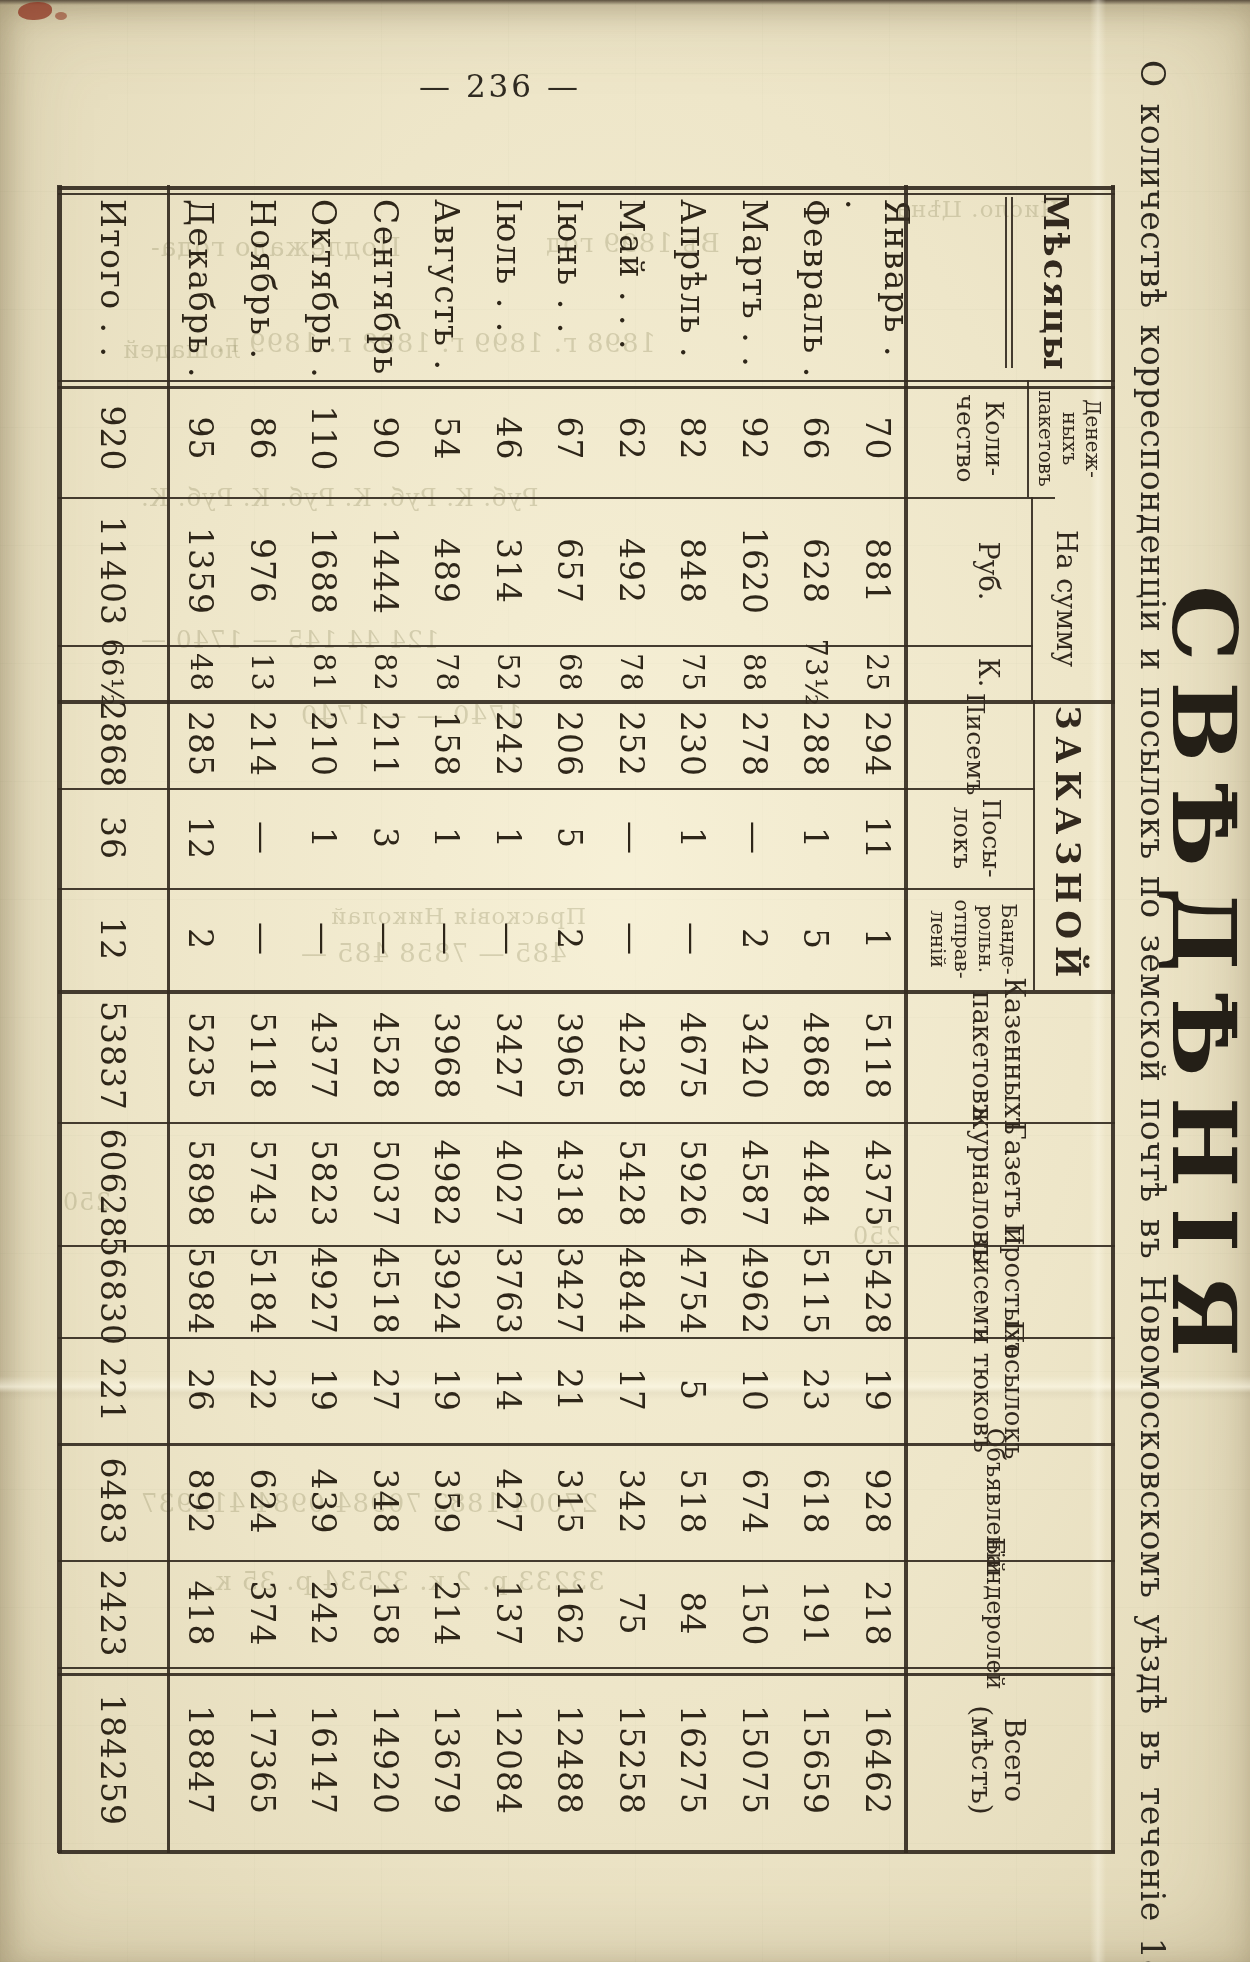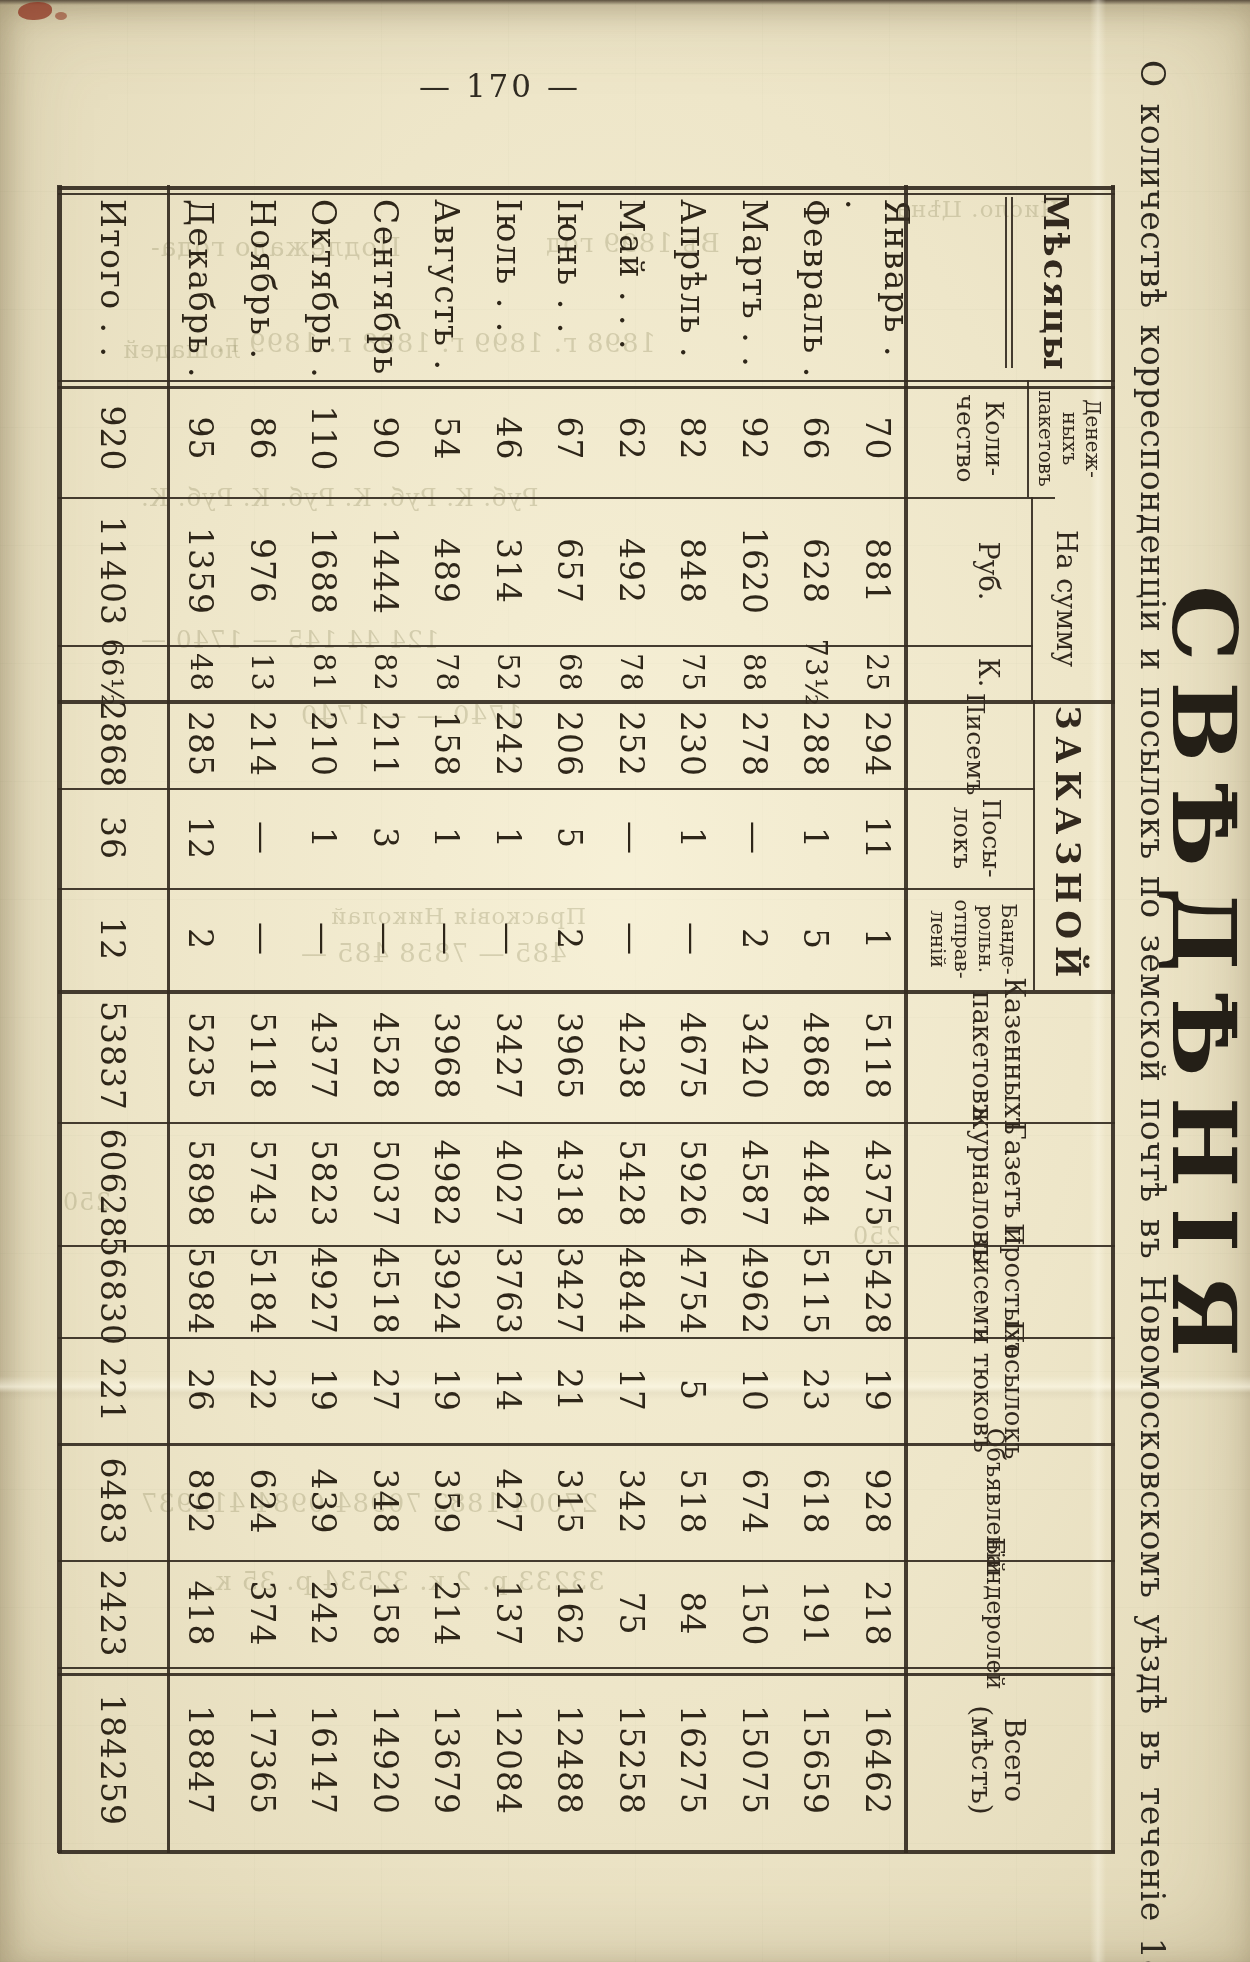--- a/index.html
+++ b/index.html
@@ -63,21 +63,21 @@
 </head>
 <body>
 
 <div class="page">
   <div class="edge-top"></div>
   <div class="blob1"></div>
   <div class="blob2"></div>
   <div class="fold-h"></div>
   <div class="fold-v"></div>
 
-  <div class="pageno">— 170 —</div>
+  <div class="pageno">— 236 —</div>
 
   <div id="ghosts">
       <div class="ghost" style="left: 150px; top: 232px; font-size: 26px;">Подлежало года-</div>
       <div class="ghost" style="left: 545px; top: 228px; font-size: 26px;">Въ 1899 год</div>
       <div class="ghost" style="left: 122px; top: 336px; font-size: 24px;">лошадей</div>
       <div class="ghost" style="left: 215px; top: 328px; font-size: 26px;">1898 г.   1899 г.   1898 г.   1899 г.</div>
       <div class="ghost" style="left: 140px; top: 484px; font-size: 24px;">Руб.  К.   Руб.  К.   Руб.  К.   Руб.  К.</div>
       <div class="ghost" style="left: 140px; top: 625px; font-size: 25px;">124  44  145         — 1740 —</div>
       <div class="ghost" style="left: 300px; top: 700px; font-size: 26px;">1740 —        — 1740</div>
       <div class="ghost" style="left: 330px; top: 903px; font-size: 23px;">Прасковія  Николай</div>

